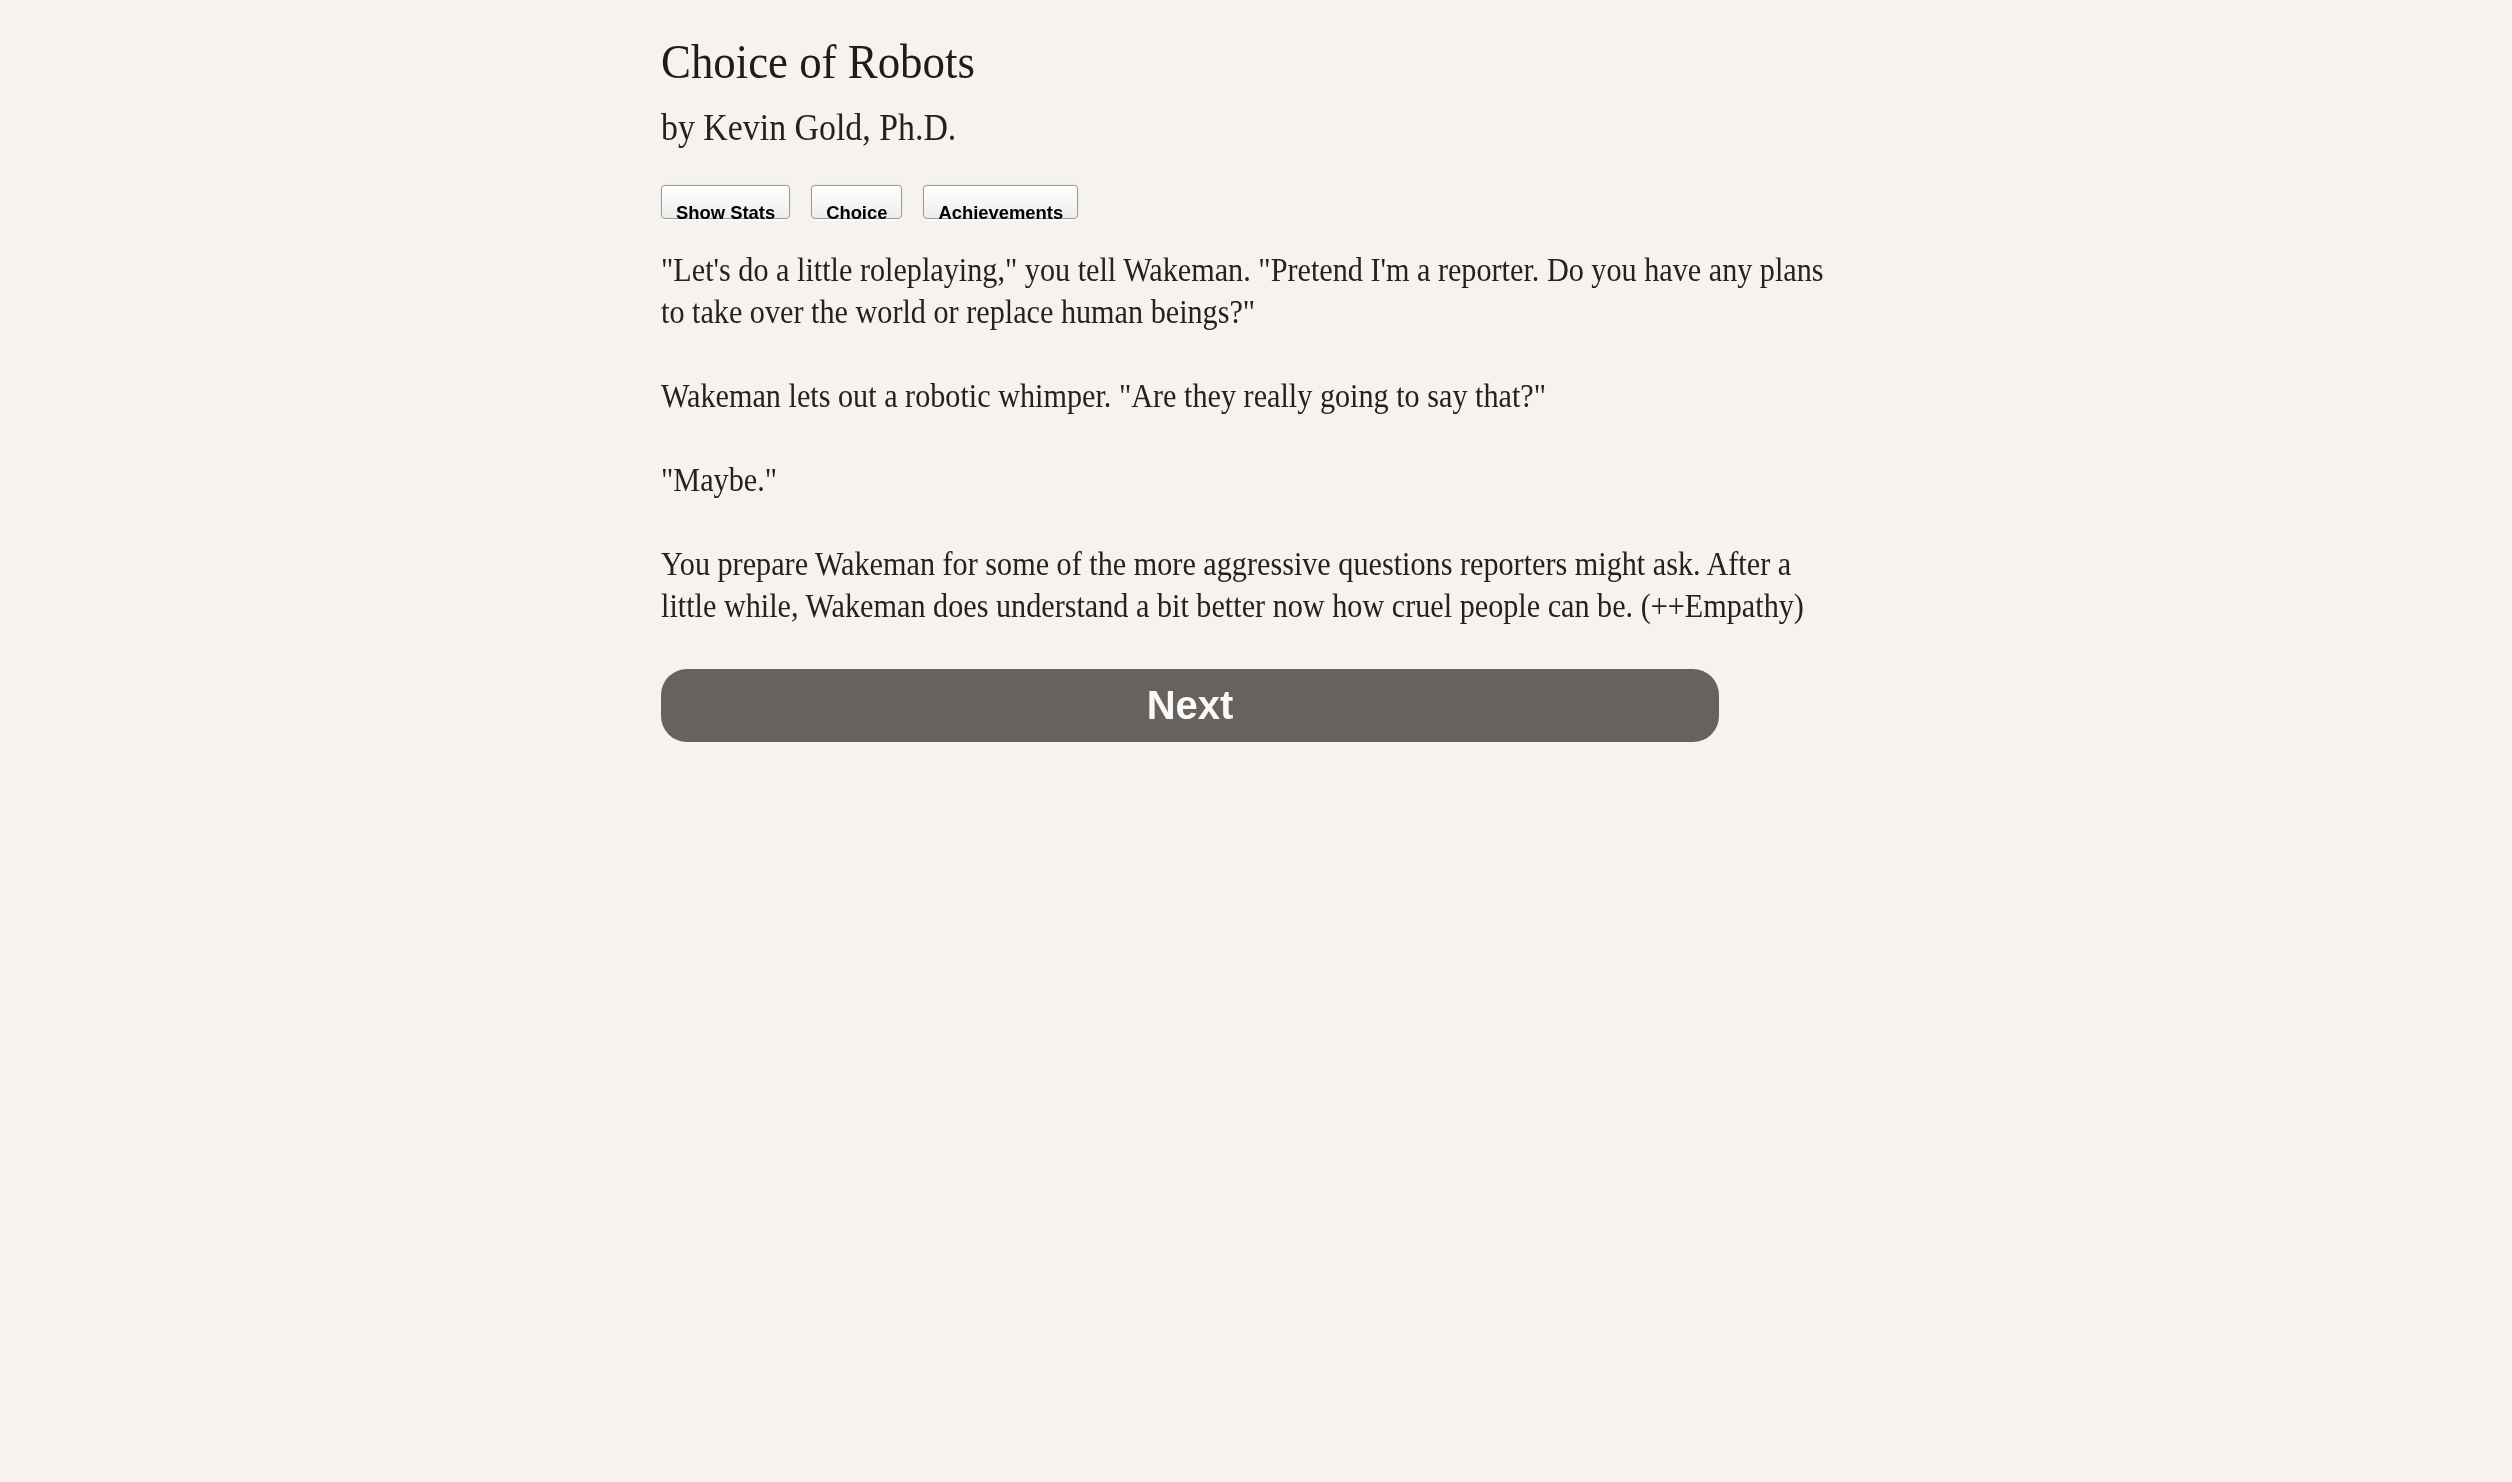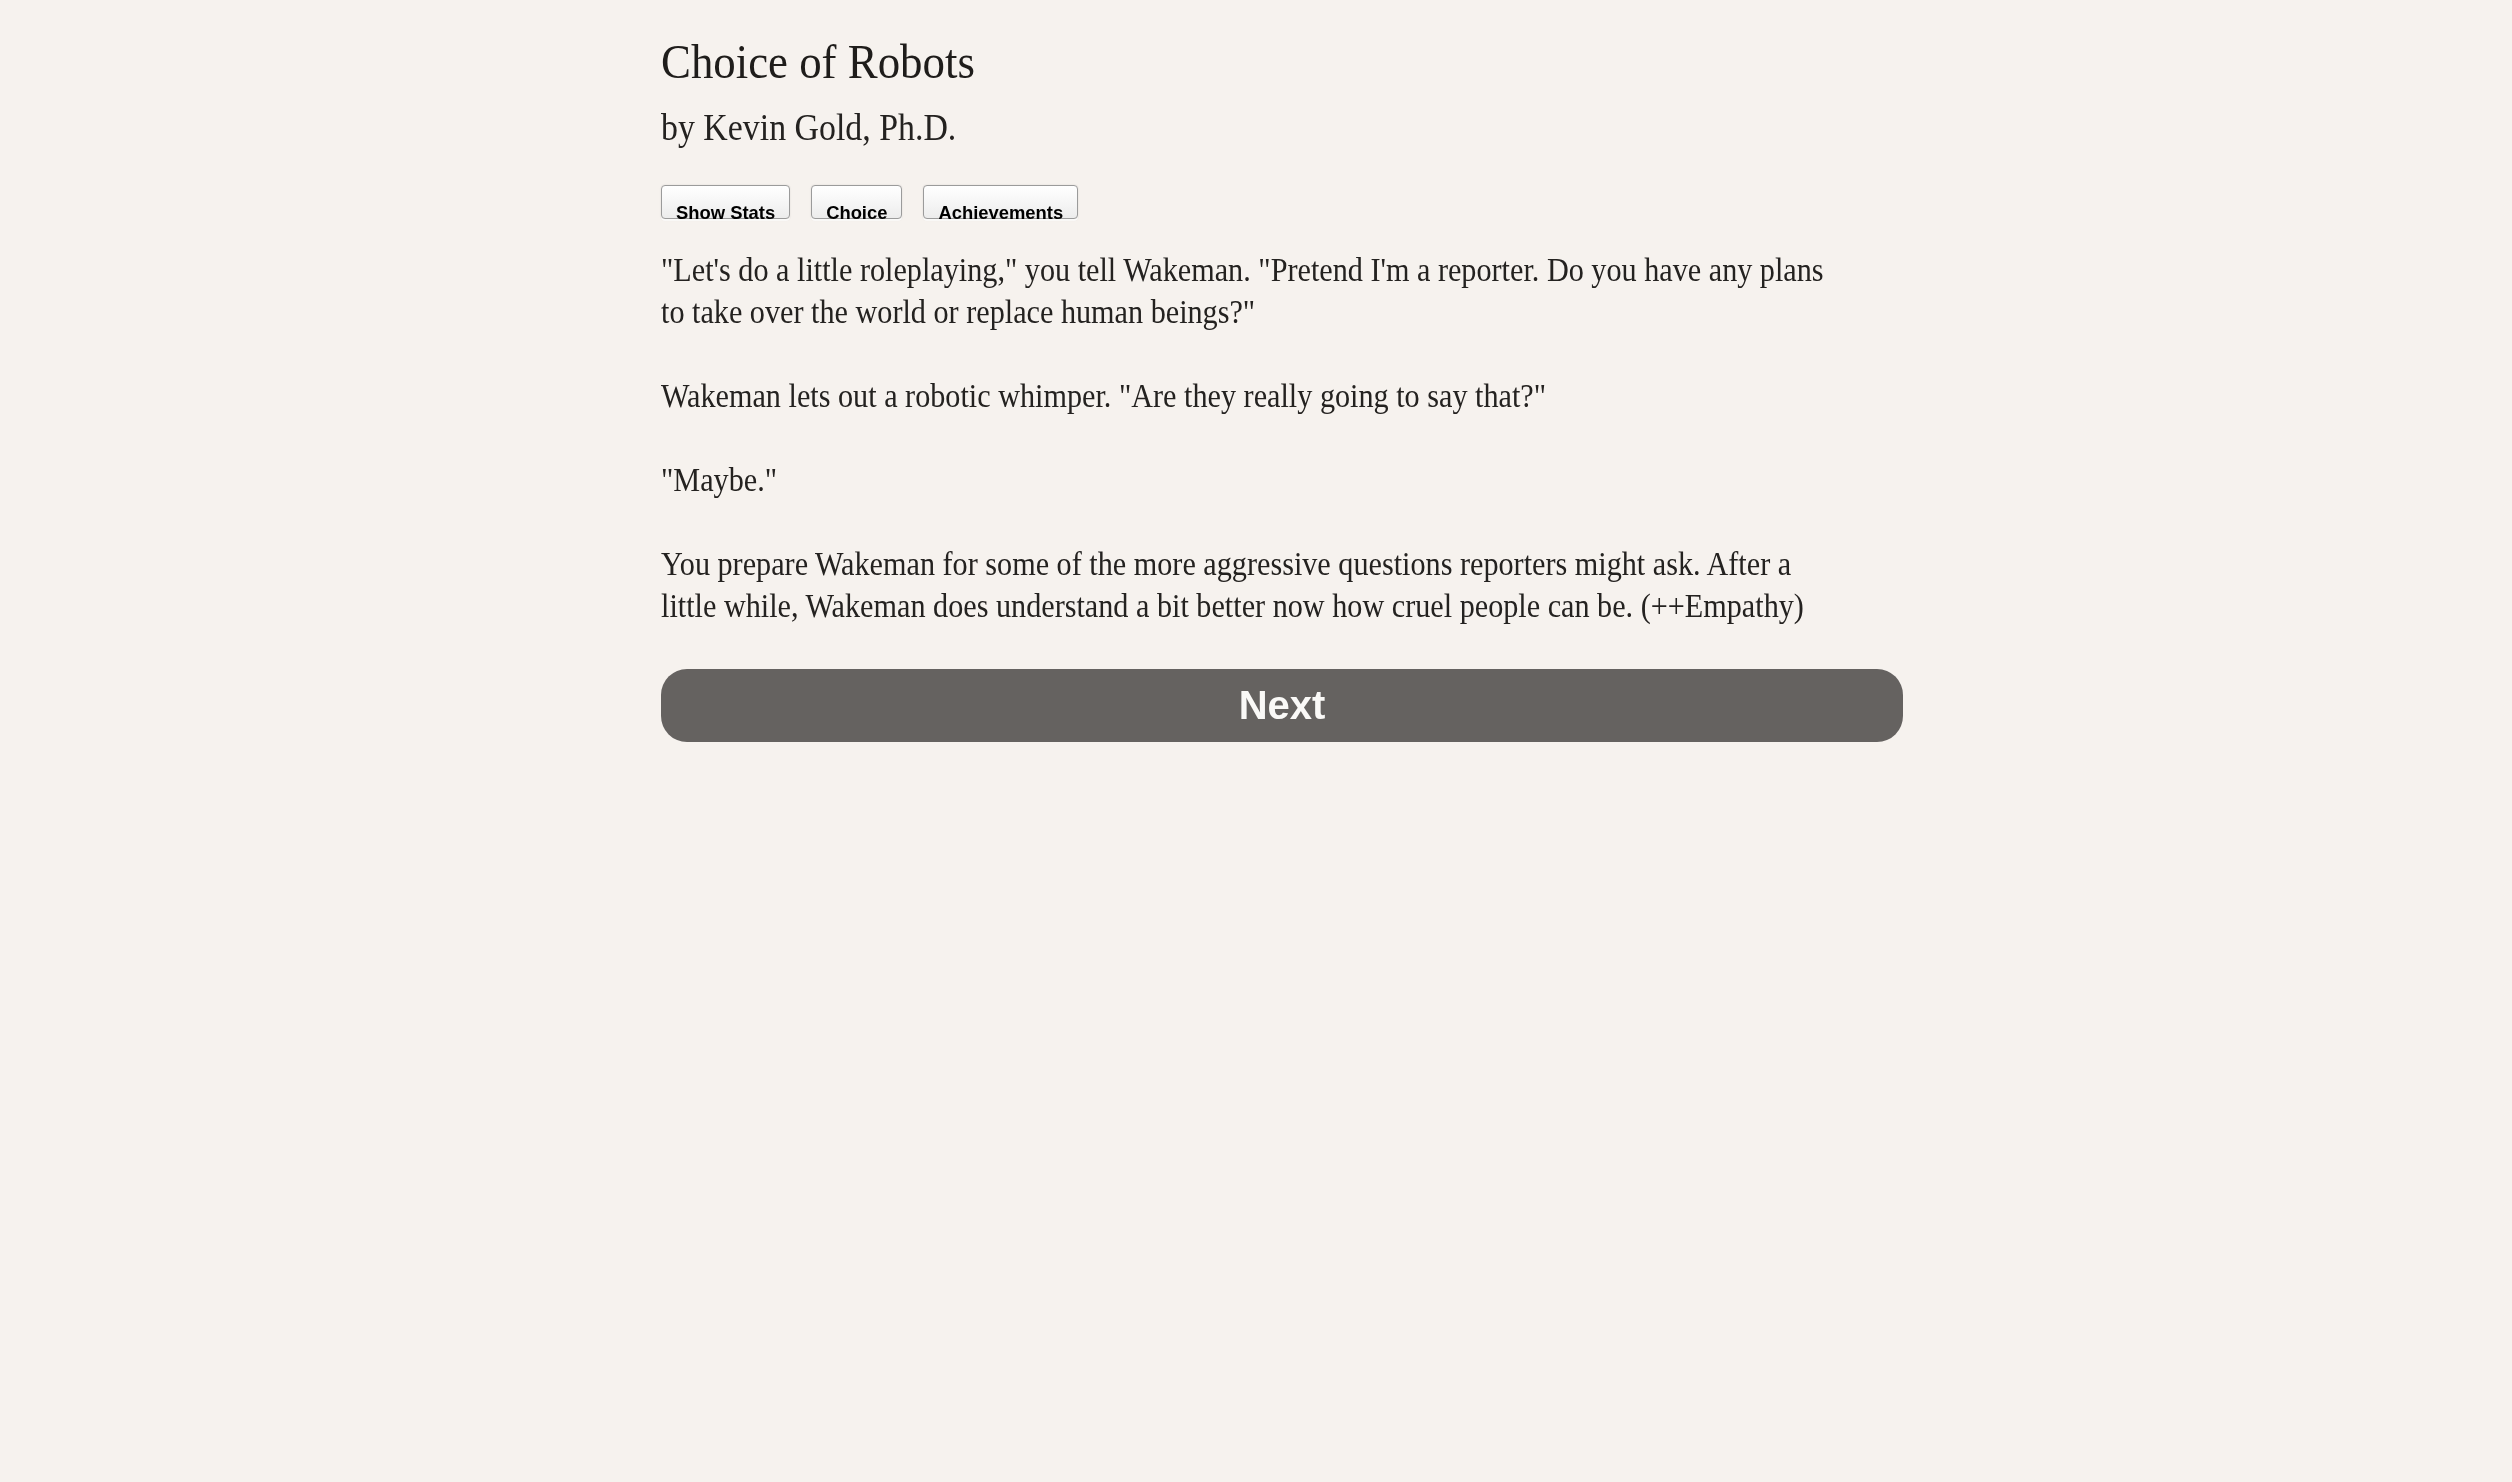--- a/index.html
+++ b/index.html
@@ -66,21 +66,21 @@
   }
   .story p {
     font-family: "Liberation Serif", "DejaVu Serif", serif;
     font-size: 33px;
     line-height: 42px;
     color: #242220;
     margin: 0 0 42px 0;
   }
   .next-btn {
     display: block;
-    width: 1242px;
+    width: 1058px;
     height: 73px;
     margin-top: 3.5px;
     background: #656260;
     color: #faf9f7;
     font-family: "Liberation Sans", "DejaVu Sans", sans-serif;
     font-size: 40px;
     font-weight: 700;
     text-align: center;
     border: none;
     border-radius: 26px;

